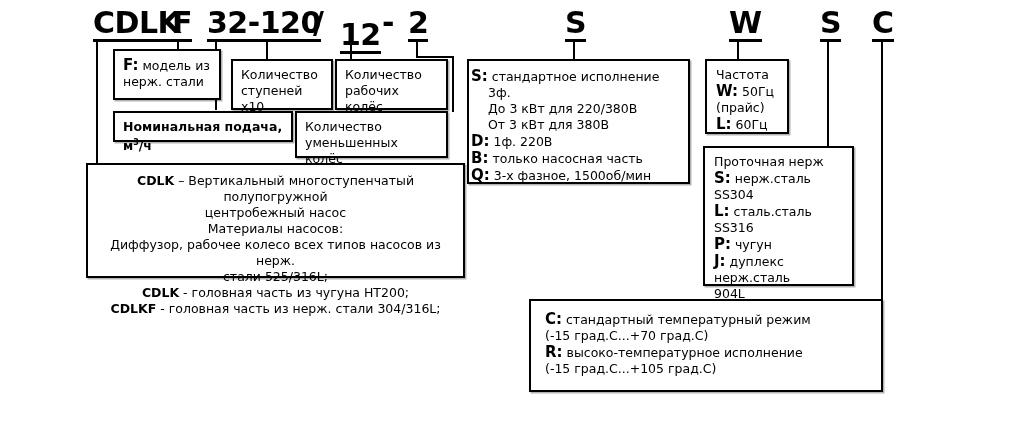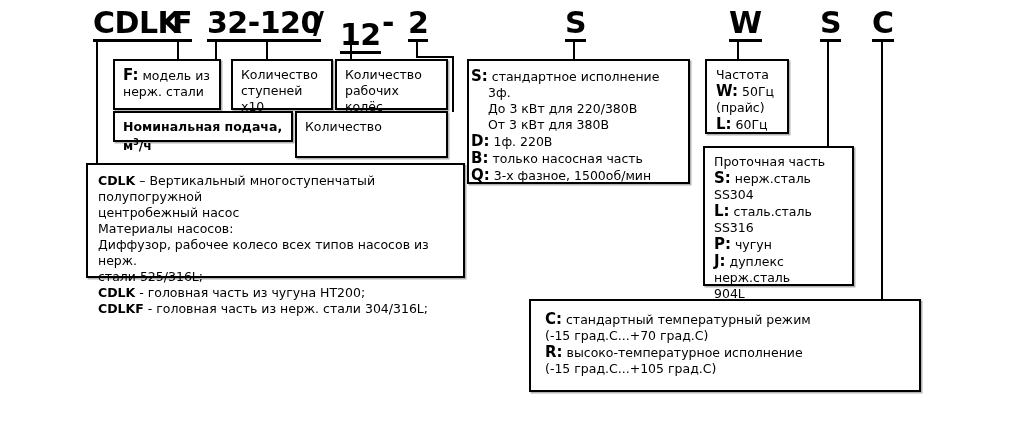--- a/index.html
+++ b/index.html
@@ -108,21 +108,21 @@
   <div class="vline" style="left:452px; top:56px; height:56px;"></div>
 
   <div class="vline" style="left:573px; top:42px; height:18px;"></div>
 
   <div class="vline" style="left:737px; top:42px; height:18px;"></div>
 
   <div class="vline" style="left:827px; top:42px; height:105px;"></div>
 
   <div class="vline" style="left:881px; top:42px; height:258px;"></div>
 
-  <div class="box" style="left:113px; top:59px; width:108px; height:51px;">
+  <div class="box" style="left:113px; top:49px; width:108px; height:51px;">
     <div class="inner">
       <div class="t"><span class="key">F:</span><span> модель из нерж. стали</span></div>
     </div>
   </div>
 
   <div class="box" style="left:231px; top:59px; width:102px; height:51px;">
     <div class="inner">
       <div class="t">Количество</div>
       <div class="t">ступеней x10</div>
     </div>
@@ -137,25 +137,26 @@
 
   <div class="box" style="left:113px; top:111px; width:180px; height:31px;font-weight:bold;">
     <div class="inner" style="padding-top:6px;">
       <div class="t"><span>Номинальная подача, м</span><span class="sup">3</span><span>/ч</span></div>
     </div>
   </div>
 
   <div class="box" style="left:295px; top:111px; width:153px; height:47px;">
     <div class="inner">
       <div class="t">Количество</div>
+      <div class="t">уменьшенных колёс</div>
     </div>
   </div>
 
   <div class="box" style="left:86px; top:163px; width:379px; height:115px;">
-    <div class="inner" style="padding:8px 10px;">
+    <div class="inner" style="padding:8px 10px;text-align:center;">
       <div class="t"><span class="b">CDLK</span><span> – Вертикальный многоступенчатый полупогружной</span></div>
       <div class="t">центробежный насос</div>
       <div class="t">Материалы насосов:</div>
       <div class="t">Диффузор, рабочее колесо всех типов насосов из нерж.</div>
       <div class="t">стали 525/316L;</div>
       <div class="t"><span class="b">CDLK</span><span> - головная часть из чугуна HT200;</span></div>
       <div class="t"><span class="b">CDLKF</span><span> - головная часть из нерж. стали 304/316L;</span></div>
     </div>
   </div>
 
@@ -175,32 +176,32 @@
     <div class="inner" style="padding:6px 9px;">
       <div class="t">Частота</div>
       <div class="t"><span class="key">W:</span><span> 50Гц</span></div>
       <div class="t">(прайс)</div>
       <div class="t"><span class="key">L:</span><span> 60Гц</span></div>
     </div>
   </div>
 
   <div class="box" style="left:703px; top:146px; width:151px; height:140px;">
     <div class="inner" style="padding:6px 9px;">
-      <div class="t">Проточная часть</div>
+      <div class="t">Проточная нерж</div>
       <div class="t"><span class="key">S:</span><span> нерж.сталь SS304</span></div>
       <div class="t"><span class="key">L:</span><span> сталь.сталь SS316</span></div>
       <div class="t"><span class="key">P:</span><span> чугун</span></div>
       <div class="t"><span class="key">J:</span><span> дуплекс нерж.сталь</span></div>
       <div class="t">904L</div>
       <div class="t"><span class="key">A:</span><span> дуплекс нерж.сталь</span></div>
       <div class="t">2507</div>
     </div>
   </div>
 
-  <div class="box" style="left:529px; top:299px; width:392px; height:93px;">
+  <div class="box" style="left:529px; top:299px; width:354px; height:93px;">
     <div class="inner" style="padding:10px 14px;">
       <div class="t"><span class="key">C:</span><span> стандартный температурный режим</span></div>
       <div class="t">(-15 град.С...+70 град.С)</div>
       <div class="t"><span class="key">R:</span><span> высоко-температурное исполнение</span></div>
       <div class="t">(-15 град.С...+105 град.С)</div>
     </div>
   </div>
 
 </div>
 

